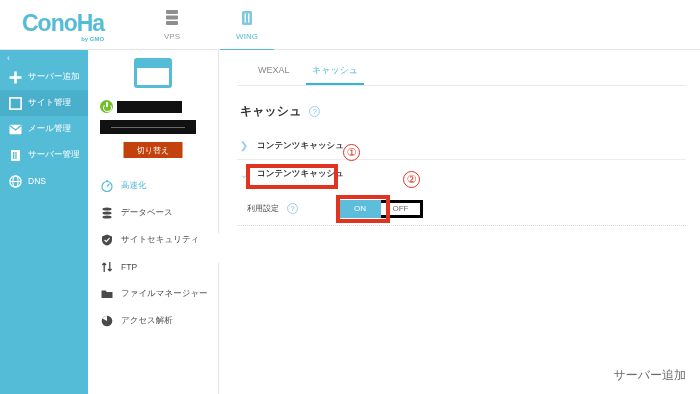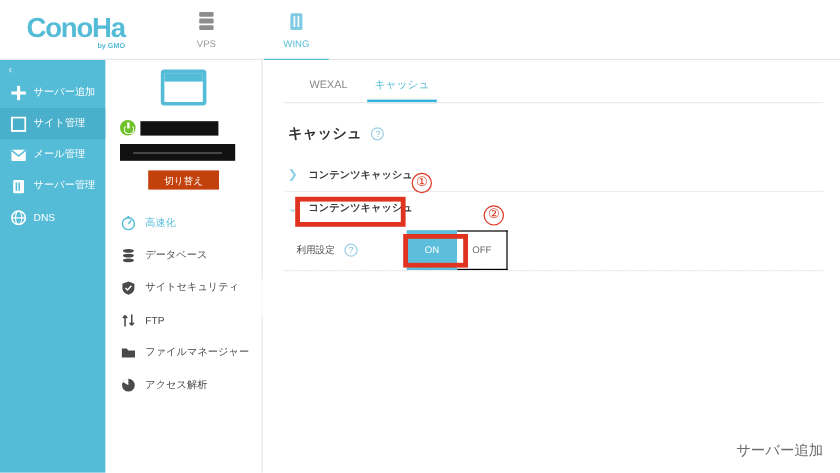--- a/index.html
+++ b/index.html
@@ -166,21 +166,21 @@
     position: absolute; left: 18px; top: 142px; width: 449px; height: 34px;
     display: flex; align-items: center;
     border-bottom: 1px dotted #dcdcdc;
   }
   .setting-label {
     font-size: 8px; color: #4a4a4a; display: flex; align-items: flex-start;
     width: 98px; padding-left: 10px;
   }
   .toggle-group { display: flex; margin-left: 4px; }
   .tgl {
-    width: 42px; height: 33px; border: 1px solid #000000; font-size: 8px;
+    width: 42px; height: 18px; border: 3px solid #000000; font-size: 8px;
     display: flex; align-items: center; justify-content: center; cursor: pointer;
     background: #ffffff; color: #6a6a6a;
   }
   .tgl.on { background: #5cbedb; border-color: #5cbedb; color: #ffffff; }
   .tgl + .tgl { border-left: none; }
 
   
   .annot-box {
     position: absolute; border: 4px solid #e03420; pointer-events: none;
   }

